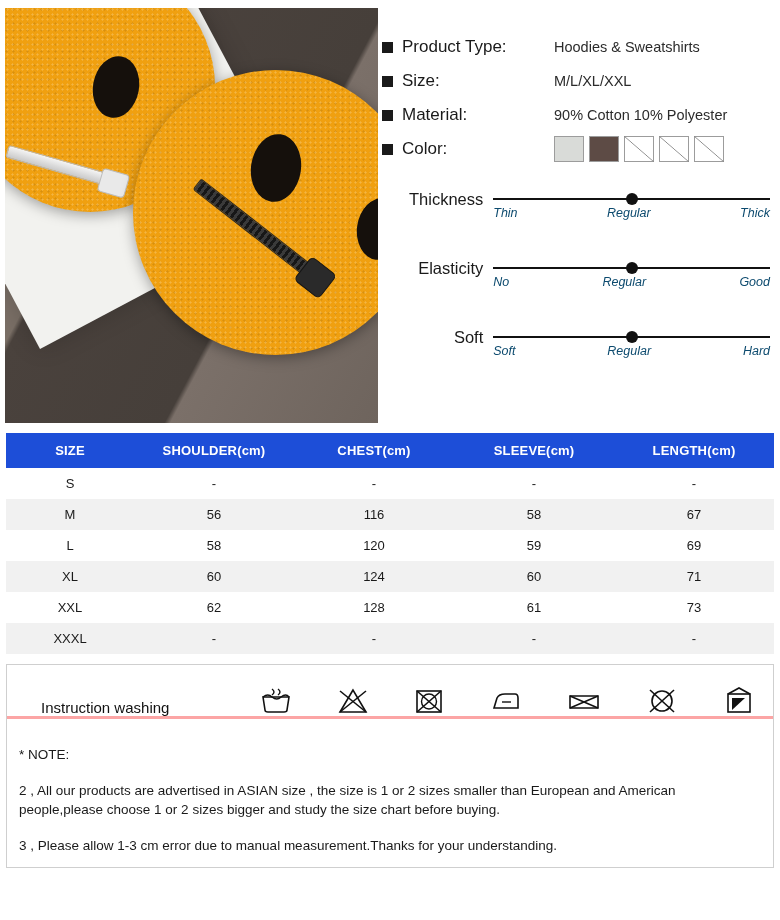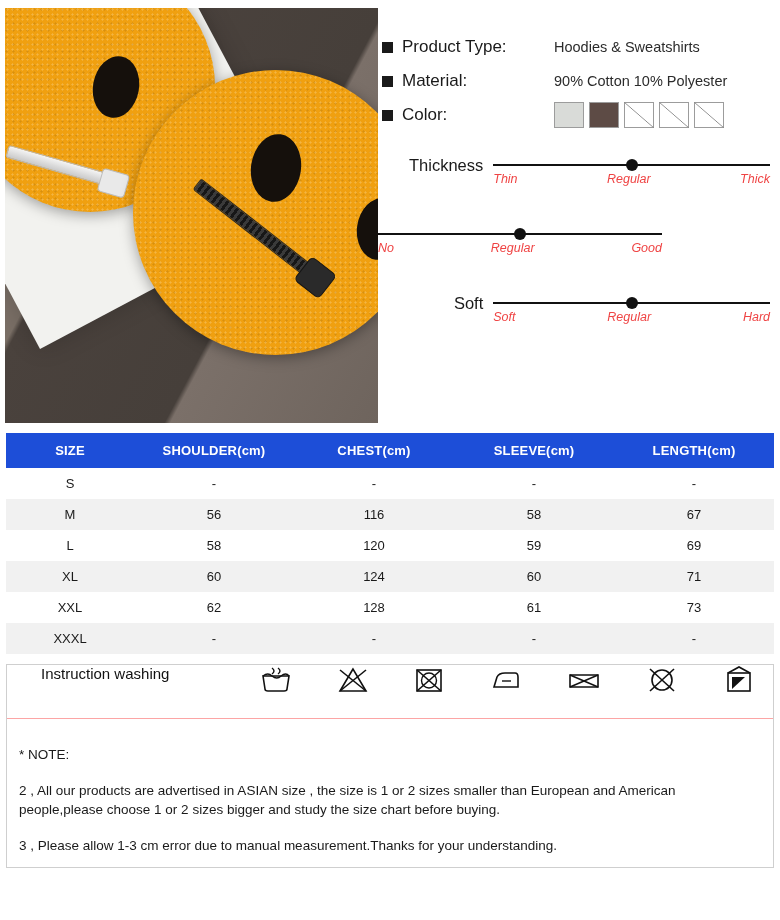--- a/index.html
+++ b/index.html
@@ -107,41 +107,41 @@
     font-size: 16.5px; color: #1a1a1a; padding-top: 6px;
   }
   .slider-track { position: relative; width: 284px; padding-top: 14px; }
   .slider-line { height: 1.5px; background: #111; width: 100%; }
   .knob {
     position: absolute; left: 50%; top: 9px; margin-left: -6px;
     width: 12px; height: 12px; border-radius: 50%; background: #111;
   }
   .slider-ticks {
     display: flex; justify-content: space-between;
-    font-size: 12.5px; font-style: italic; color: #ef4444; margin-top: 6px;
+    font-size: 12.5px; font-style: italic; color: #0c4a6e; margin-top: 6px;
   }
 
   
   .size-table { width: 768px; margin: 8px 6px 0 6px; border-collapse: collapse; }
   .size-table th {
     background: #1d4ed8; color: #fff; font-size: 13px; font-weight: bold;
     padding: 10px 0; letter-spacing: .2px;
   }
   .size-table td {
     text-align: center; font-size: 13px; color: #1a1a1a; padding: 8px 0;
   }
   .size-table tbody tr:nth-child(even) { background: #f1f1f1; }
   .size-table tbody tr:nth-child(odd) { background: #ffffff; }
   .size-table td.sizecol { font-weight: normal; }
 
   
   .note-box { margin: 10px 6px 0 6px; border: 1px solid #cfcfcf; width: 768px; }
   .wash-row {
-    display: flex; align-items: flex-start; height: 54px;
-    border-bottom: 1px solid #fca5a5; padding: 0 12px;
+    display: flex; align-items: flex-end; height: 54px;
+    border-bottom: 3px solid #fca5a5; padding: 0 12px;
   }
   .wash-title { font-size: 15px; color: #111; width: 240px; padding-left: 22px; }
   .wash-icons { display: flex; flex: 1; justify-content: space-between; padding-right: 6px; }
   .wash-icons svg { display: block; }
 
   .note-body { padding: 10px 12px 8px 12px; }
   .note-body p { margin: 16px 0 13px 0; font-size: 13.5px; color: #1a1a1a; line-height: 1.45; }
   .note-body p:last-child { margin-bottom: 4px; }
 </style>
 </head>
@@ -165,20 +165,25 @@
 
     <div class="specs">
       <div class="spec-rows">
 
         <div class="spec-row">
           <span class="bullet"></span>
           <span class="spec-label">Product Type:</span>
           <span class="spec-value">Hoodies &amp; Sweatshirts</span>
         </div>
 
+        <div class="spec-row">
+          <span class="bullet"></span>
+          <span class="spec-label">Size:</span>
+          <span class="spec-value">M/L/XL/XXL</span>
+        </div>
 
         <div class="spec-row">
           <span class="bullet"></span>
           <span class="spec-label">Material:</span>
           <span class="spec-value">90% Cotton 10% Polyester</span>
         </div>
 
         <div class="spec-row">
           <span class="bullet"></span>
           <span class="spec-label">Color:</span>
@@ -201,20 +206,21 @@
             <div class="knob"></div>
             <div class="slider-ticks">
               <span>Thin</span>
               <span>Regular</span>
               <span>Thick</span>
             </div>
           </div>
         </div>
 
         <div class="slider-row">
+          <div class="slider-name">Elasticity</div>
           <div class="slider-track">
             <div class="slider-line"></div>
             <div class="knob"></div>
             <div class="slider-ticks">
               <span>No</span>
               <span>Regular</span>
               <span>Good</span>
             </div>
           </div>
         </div>

